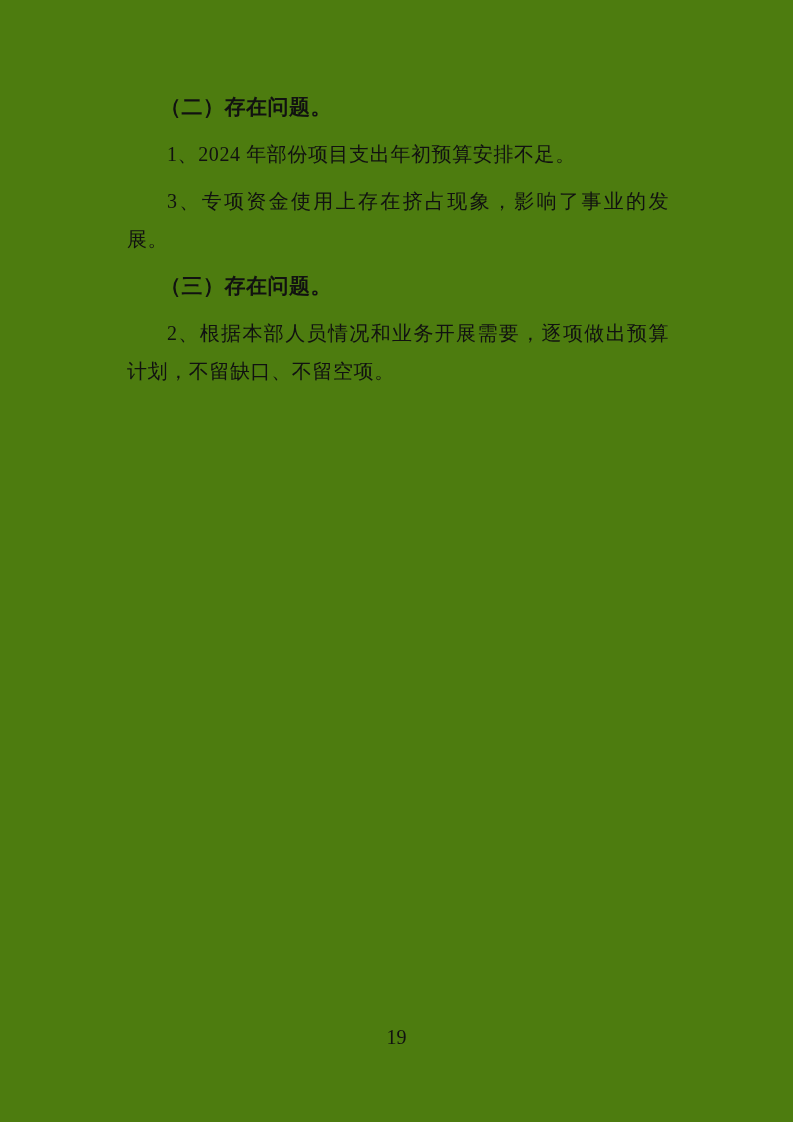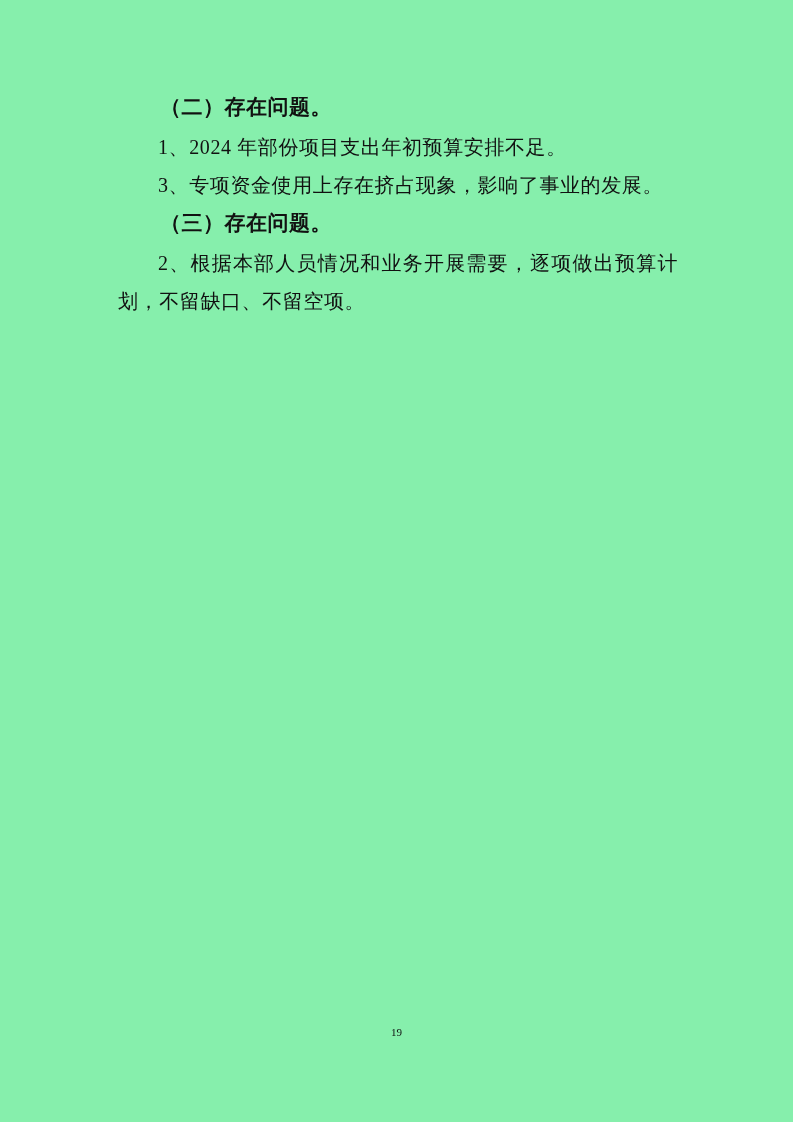--- a/index.html
+++ b/index.html
@@ -14,21 +14,21 @@
     font-family: "Liberation Serif", serif;
     color: #000000;
     overflow: hidden;
   }
   .page {
     position: absolute;
     left: 0;
     top: 0;
     width: 793px;
     height: 1122px;
-    background: #86efac;
+    background: #4d7c0f;
   }
   .content {
     position: absolute;
     left: 118px;
     top: 88px;
     width: 560px;
   }
   .heading {
     font-family: "Liberation Serif", serif;
     font-weight: bold;
@@ -38,32 +38,32 @@
     text-indent: 42px;
     margin: 0 0 2px 0;
     color: #111111;
   }
   .para {
     font-family: "Liberation Serif", serif;
     font-size: 20px;
     line-height: 38px;
     letter-spacing: 0.6px;
     text-indent: 40px;
-    margin: 0;
+    margin: 9px;
     color: #111111;
     text-align: justify;
   }
   .page-number {
     position: absolute;
     left: 0;
     top: 1026px;
     width: 793px;
     text-align: center;
     font-family: "Liberation Serif", serif;
-    font-size: 11px;
+    font-size: 20px;
     color: #111111;
   }
 </style>
 </head>
 <body>
 
 <div class="page">
   <div class="content">
 
     <p class="heading">（二）存在问题。</p>

